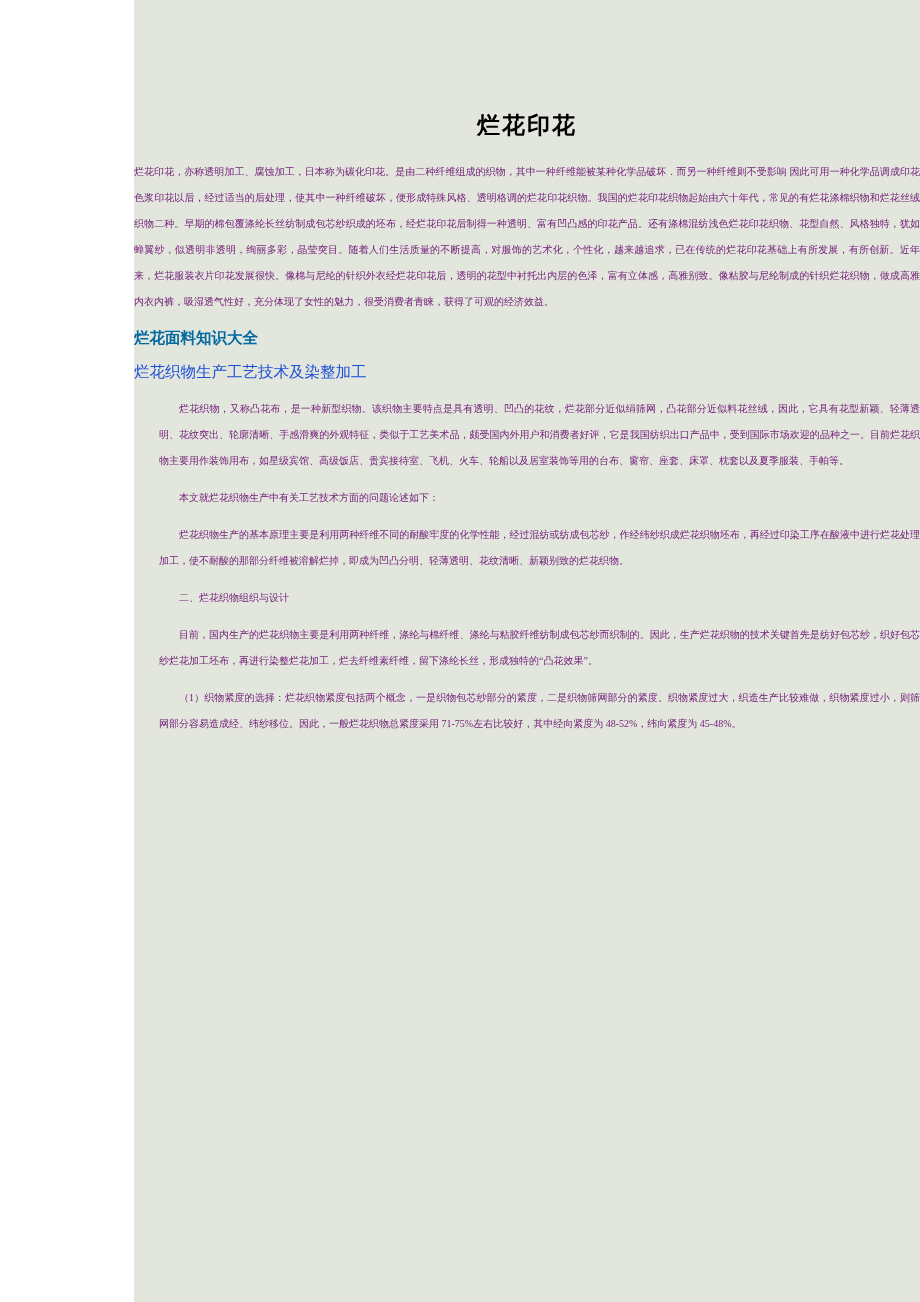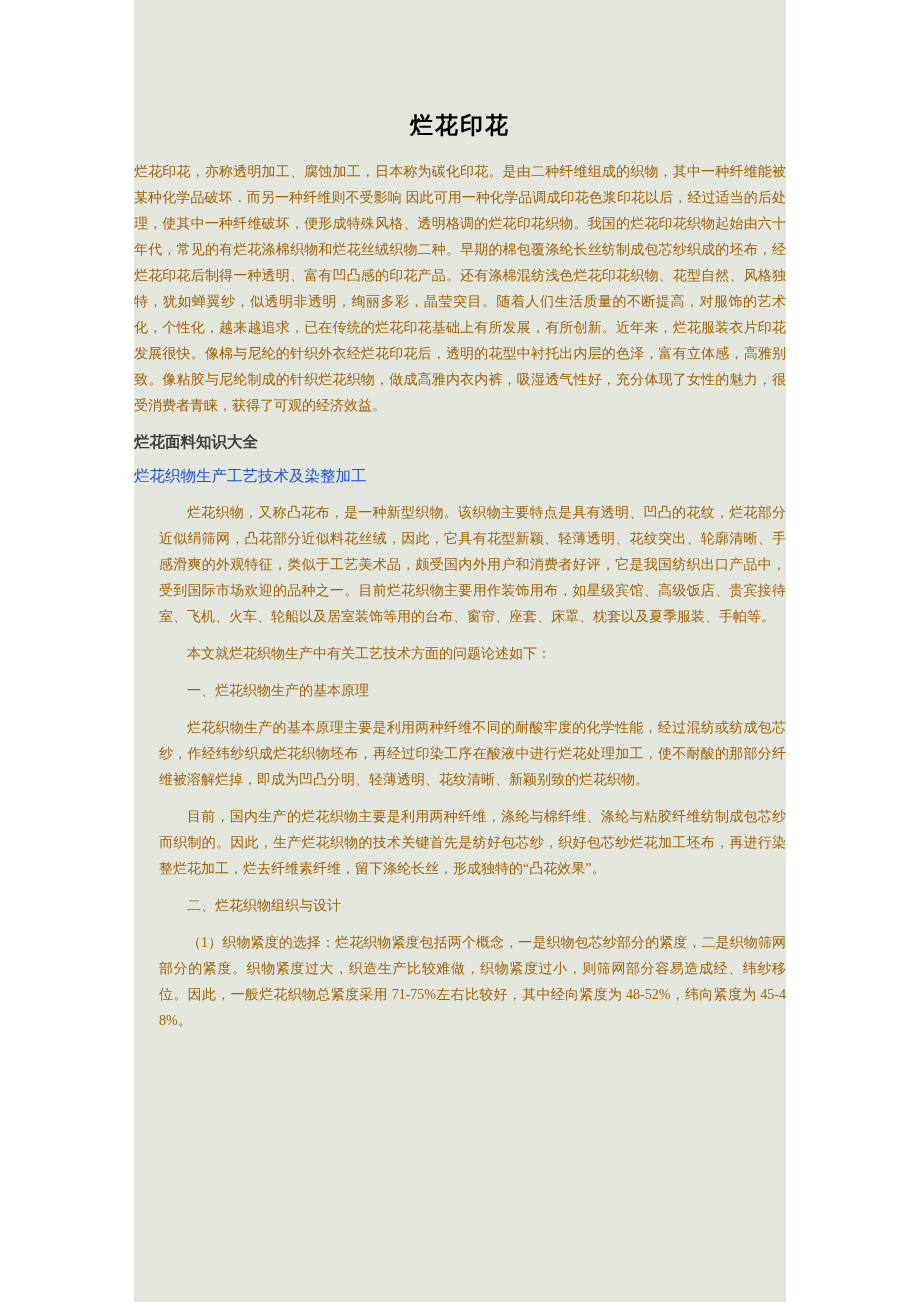--- a/index.html
+++ b/index.html
@@ -15,49 +15,49 @@
   .page {
     width: 920px;
     min-height: 1302px;
     position: relative;
     box-sizing: border-box;
   }
   .doc-body {
     position: absolute;
     left: 134px;
     top: 0;
-    width: 652px;
+    width: 786px;
     background: #e2e6dd;
     min-height: 1302px;
     box-sizing: border-box;
     padding: 0 0 40px 0;
   }
   .doc-title {
     text-align: center;
     font-size: 23px;
     font-weight: bold;
     color: #000000;
     margin: 0;
     padding: 110px 0 18px 0;
     letter-spacing: 2px;
     font-family: "Liberation Serif", "DejaVu Serif", serif;
   }
   p.para {
     margin: 0 0 11px 0;
-    font-size: 14px;
+    font-size: 10px;
     line-height: 26px;
-    color: #a16207;
+    color: #701a75;
     text-align: justify;
     text-justify: inter-ideograph;
     word-break: break-all;
   }
   .section-head {
     font-size: 15.5px;
     font-weight: bold;
-    color: #404040;
+    color: #0369a1;
     margin: 6px 0 9px 0;
     line-height: 24px;
   }
   .sub-head {
     font-size: 15.5px;
     color: #1d4ed8;
     margin: 0 0 12px 0;
     line-height: 25px;
   }
   .indent-1 { text-indent: 2em; padding-left: 25px; }
@@ -72,20 +72,19 @@
     <h1 class="doc-title">烂花印花</h1>
 
     <p class="para indent-0">烂花印花，亦称透明加工、腐蚀加工，日本称为碳化印花。是由二种纤维组成的织物，其中一种纤维能被某种化学品破坏．而另一种纤维则不受影响 因此可用一种化学品调成印花色浆印花以后，经过适当的后处理，使其中一种纤维破坏，便形成特殊风格、透明格调的烂花印花织物。我国的烂花印花织物起始由六十年代，常见的有烂花涤棉织物和烂花丝绒织物二种。早期的棉包覆涤纶长丝纺制成包芯纱织成的坯布，经烂花印花后制得一种透明、富有凹凸感的印花产品。还有涤棉混纺浅色烂花印花织物、花型自然、风格独特，犹如蝉翼纱，似透明非透明，绚丽多彩，晶莹突目。随着人们生活质量的不断提高，对服饰的艺术化，个性化，越来越追求，已在传统的烂花印花基础上有所发展，有所创新。近年来，烂花服装衣片印花发展很快。像棉与尼纶的针织外衣经烂花印花后，透明的花型中衬托出内层的色泽，富有立体感，高雅别致。像粘胶与尼纶制成的针织烂花织物，做成高雅内衣内裤，吸湿透气性好，充分体现了女性的魅力，很受消费者青睐，获得了可观的经济效益。</p>
 
     <div class="section-head">烂花面料知识大全</div>
 
     <div class="sub-head">烂花织物生产工艺技术及染整加工</div>
 
     <p class="para indent-1">烂花织物，又称凸花布，是一种新型织物。该织物主要特点是具有透明、凹凸的花纹，烂花部分近似绢筛网，凸花部分近似料花丝绒，因此，它具有花型新颖、轻薄透明、花纹突出、轮廓清晰、手感滑爽的外观特征，类似于工艺美术品，颇受国内外用户和消费者好评，它是我国纺织出口产品中，受到国际市场欢迎的品种之一。目前烂花织物主要用作装饰用布，如星级宾馆、高级饭店、贵宾接待室、飞机、火车、轮船以及居室装饰等用的台布、窗帘、座套、床罩、枕套以及夏季服装、手帕等。</p>
     <p class="para indent-1">本文就烂花织物生产中有关工艺技术方面的问题论述如下：</p>
-    <p class="para indent-1">一、烂花织物生产的基本原理</p>
     <p class="para indent-1">烂花织物生产的基本原理主要是利用两种纤维不同的耐酸牢度的化学性能，经过混纺或纺成包芯纱，作经纬纱织成烂花织物坯布，再经过印染工序在酸液中进行烂花处理加工，使不耐酸的那部分纤维被溶解烂掉，即成为凹凸分明、轻薄透明、花纹清晰、新颖别致的烂花织物。</p>
+    <p class="para indent-1">二、烂花织物组织与设计</p>
     <p class="para indent-1">目前，国内生产的烂花织物主要是利用两种纤维，涤纶与棉纤维、涤纶与粘胶纤维纺制成包芯纱而织制的。因此，生产烂花织物的技术关键首先是纺好包芯纱，织好包芯纱烂花加工坯布，再进行染整烂花加工，烂去纤维素纤维，留下涤纶长丝，形成独特的“凸花效果”。</p>
-    <p class="para indent-1">二、烂花织物组织与设计</p>
     <p class="para indent-1">（1）织物紧度的选择：烂花织物紧度包括两个概念，一是织物包芯纱部分的紧度，二是织物筛网部分的紧度。织物紧度过大，织造生产比较难做，织物紧度过小，则筛网部分容易造成经、纬纱移位。因此，一般烂花织物总紧度采用 71-75%左右比较好，其中经向紧度为 48-52%，纬向紧度为 45-48%。</p>
 
   </div>
 </div>
 
 </body></html>

